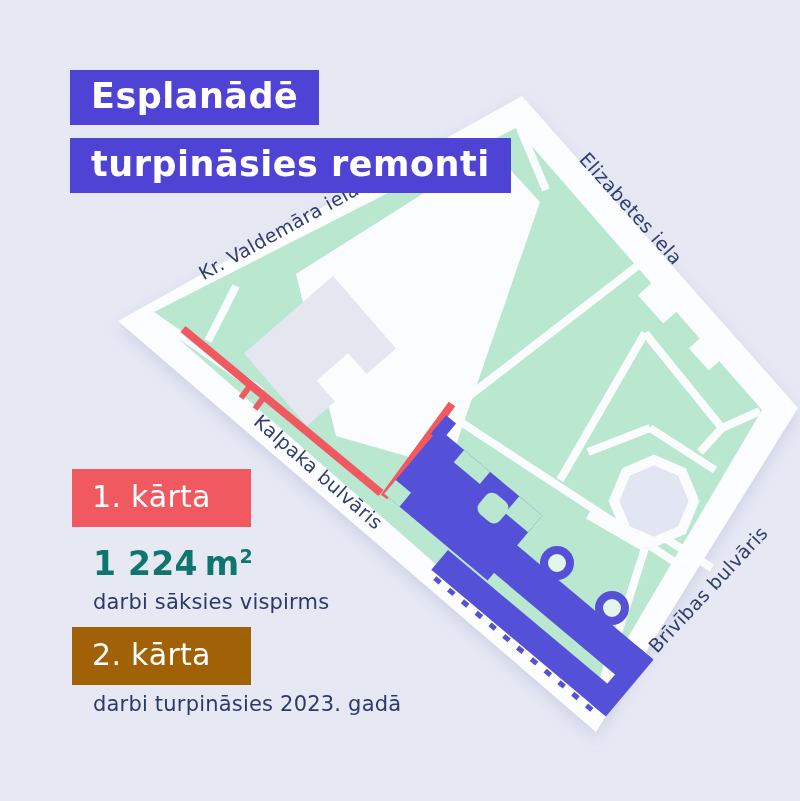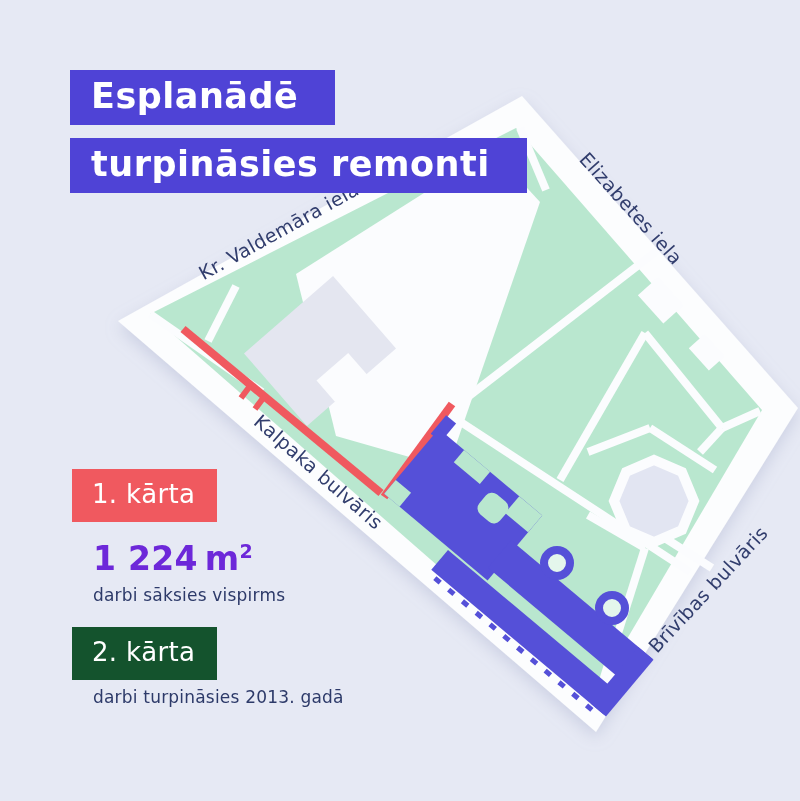--- a/index.html
+++ b/index.html
@@ -10,37 +10,37 @@
   }
   .map-svg{position:absolute;left:0;top:0;width:800px;height:801px;}
   .street-label{
     font-family:"DejaVu Sans", sans-serif;
     font-size:19px;fill:#313d6d;letter-spacing:.4px;font-weight:500;
   }
   .title{position:absolute;left:70px;top:70px;}
   .title-line{
     display:table;background:#4f43d6;color:#ffffff;
     font-size:35px;font-weight:700;letter-spacing:.5px;
-    padding:6px 37px 9px 21px;margin-bottom:13px;
+    padding:6px 21px 9px 21px;margin-bottom:13px;
   }
   .legend{position:absolute;left:72px;}
   .legend-1{top:469px;}
   .legend-2{top:627px;}
   .badge{
-    display:table;color:#ffffff;font-size:26px;letter-spacing:.3px;
-    padding:10px 22px 13px 20px;
+    display:table;color:#ffffff;font-size:30px;letter-spacing:.3px;
+    padding:10px 40px 13px 20px;
   }
   .badge-red{background:#f0595f;}
-  .badge-purple{background:#14532d;}
+  .badge-purple{background:#a16207;}
   .area{
-    margin:17px 0 0 21px;font-size:33px;font-weight:700;color:#6d28d9;
+    margin:17px 0 0 21px;font-size:33px;font-weight:700;color:#0f766e;
     letter-spacing:.3px;
   }
   .area sup{font-size:19px;}
-  .desc{margin:7px 0 0 21px;font-size:17px;color:#2d3a69;letter-spacing:.2px;}
+  .desc{margin:7px 0 0 21px;font-size:21px;color:#2d3a69;letter-spacing:.2px;}
 </style>
 </head>
 <body>
 
 <div class="canvas">
 
   <svg class="map-svg" viewBox="0 0 800 801">
     <defs>
       <filter id="mapShadow" x="-20%" y="-20%" width="140%" height="140%">
         <feDropShadow dx="0" dy="6" stdDeviation="8" flood-color="#9aa3c4" flood-opacity="0.35"></feDropShadow>
@@ -123,16 +123,16 @@
   </div>
 
   <div class="legend legend-1">
     <div class="badge badge-red">1. kārta</div>
     <div class="area"><span>1 224</span> <span>m</span><sup>2</sup></div>
     <div class="desc">darbi sāksies vispirms</div>
   </div>
 
   <div class="legend legend-2">
     <div class="badge badge-purple">2. kārta</div>
-    <div class="desc">darbi turpināsies 2013. gadā</div>
+    <div class="desc">darbi turpināsies 2023. gadā</div>
   </div>
 
 </div>
 
 </body></html>

